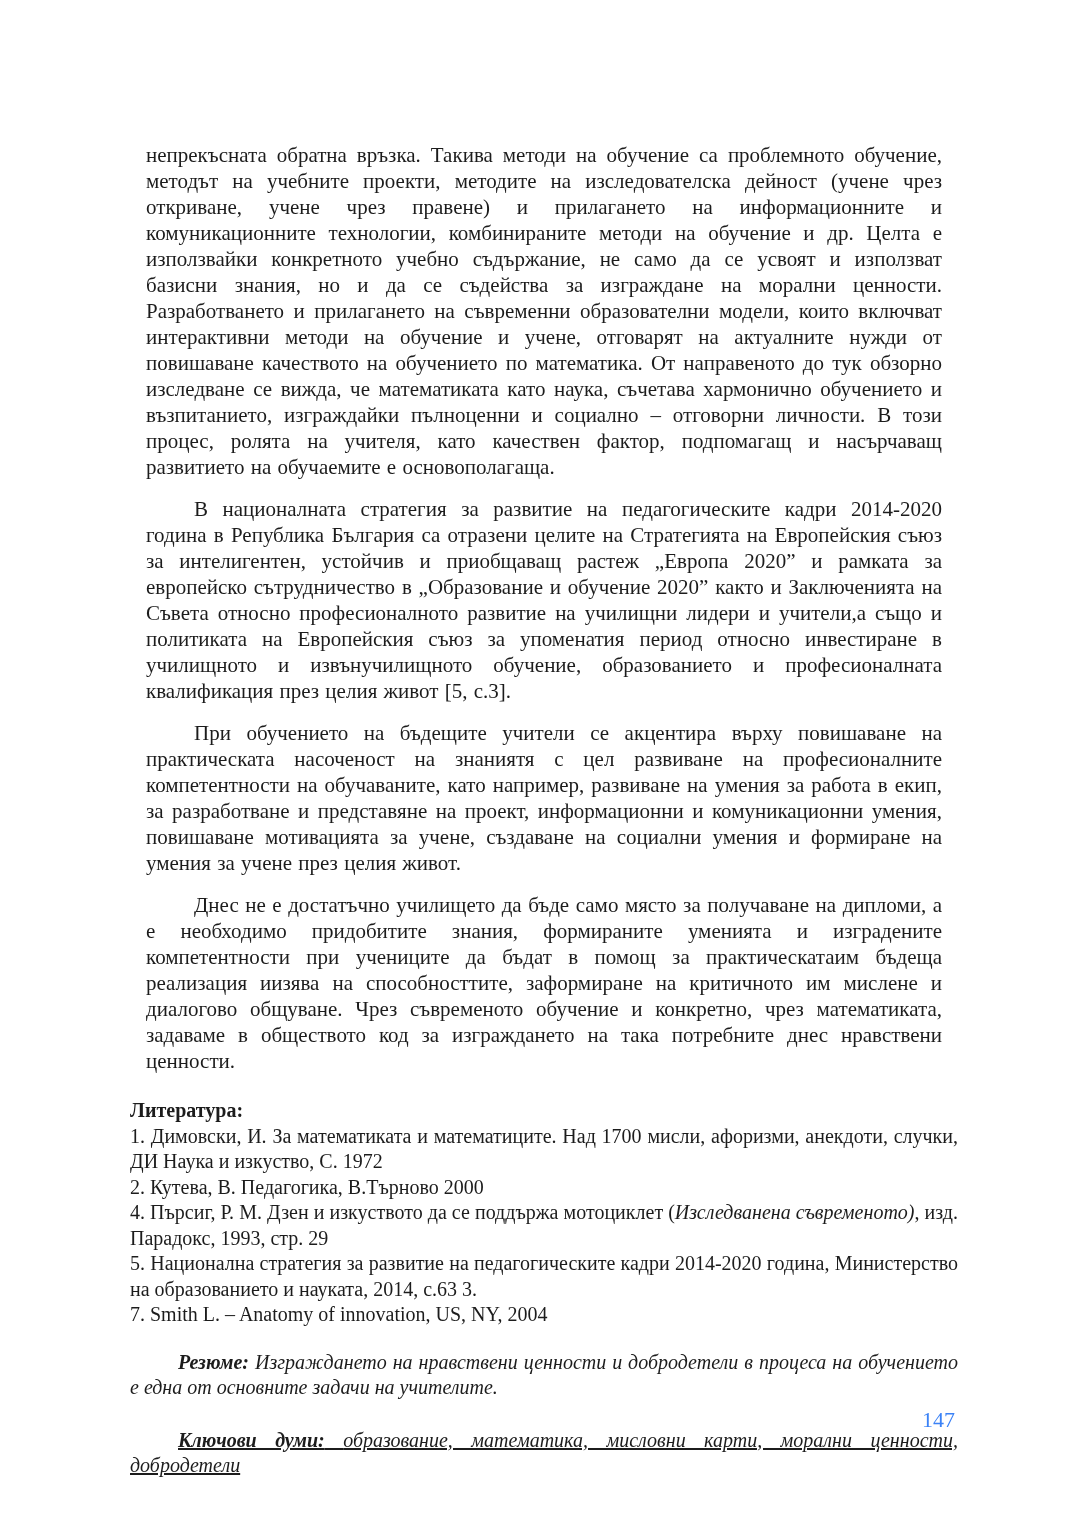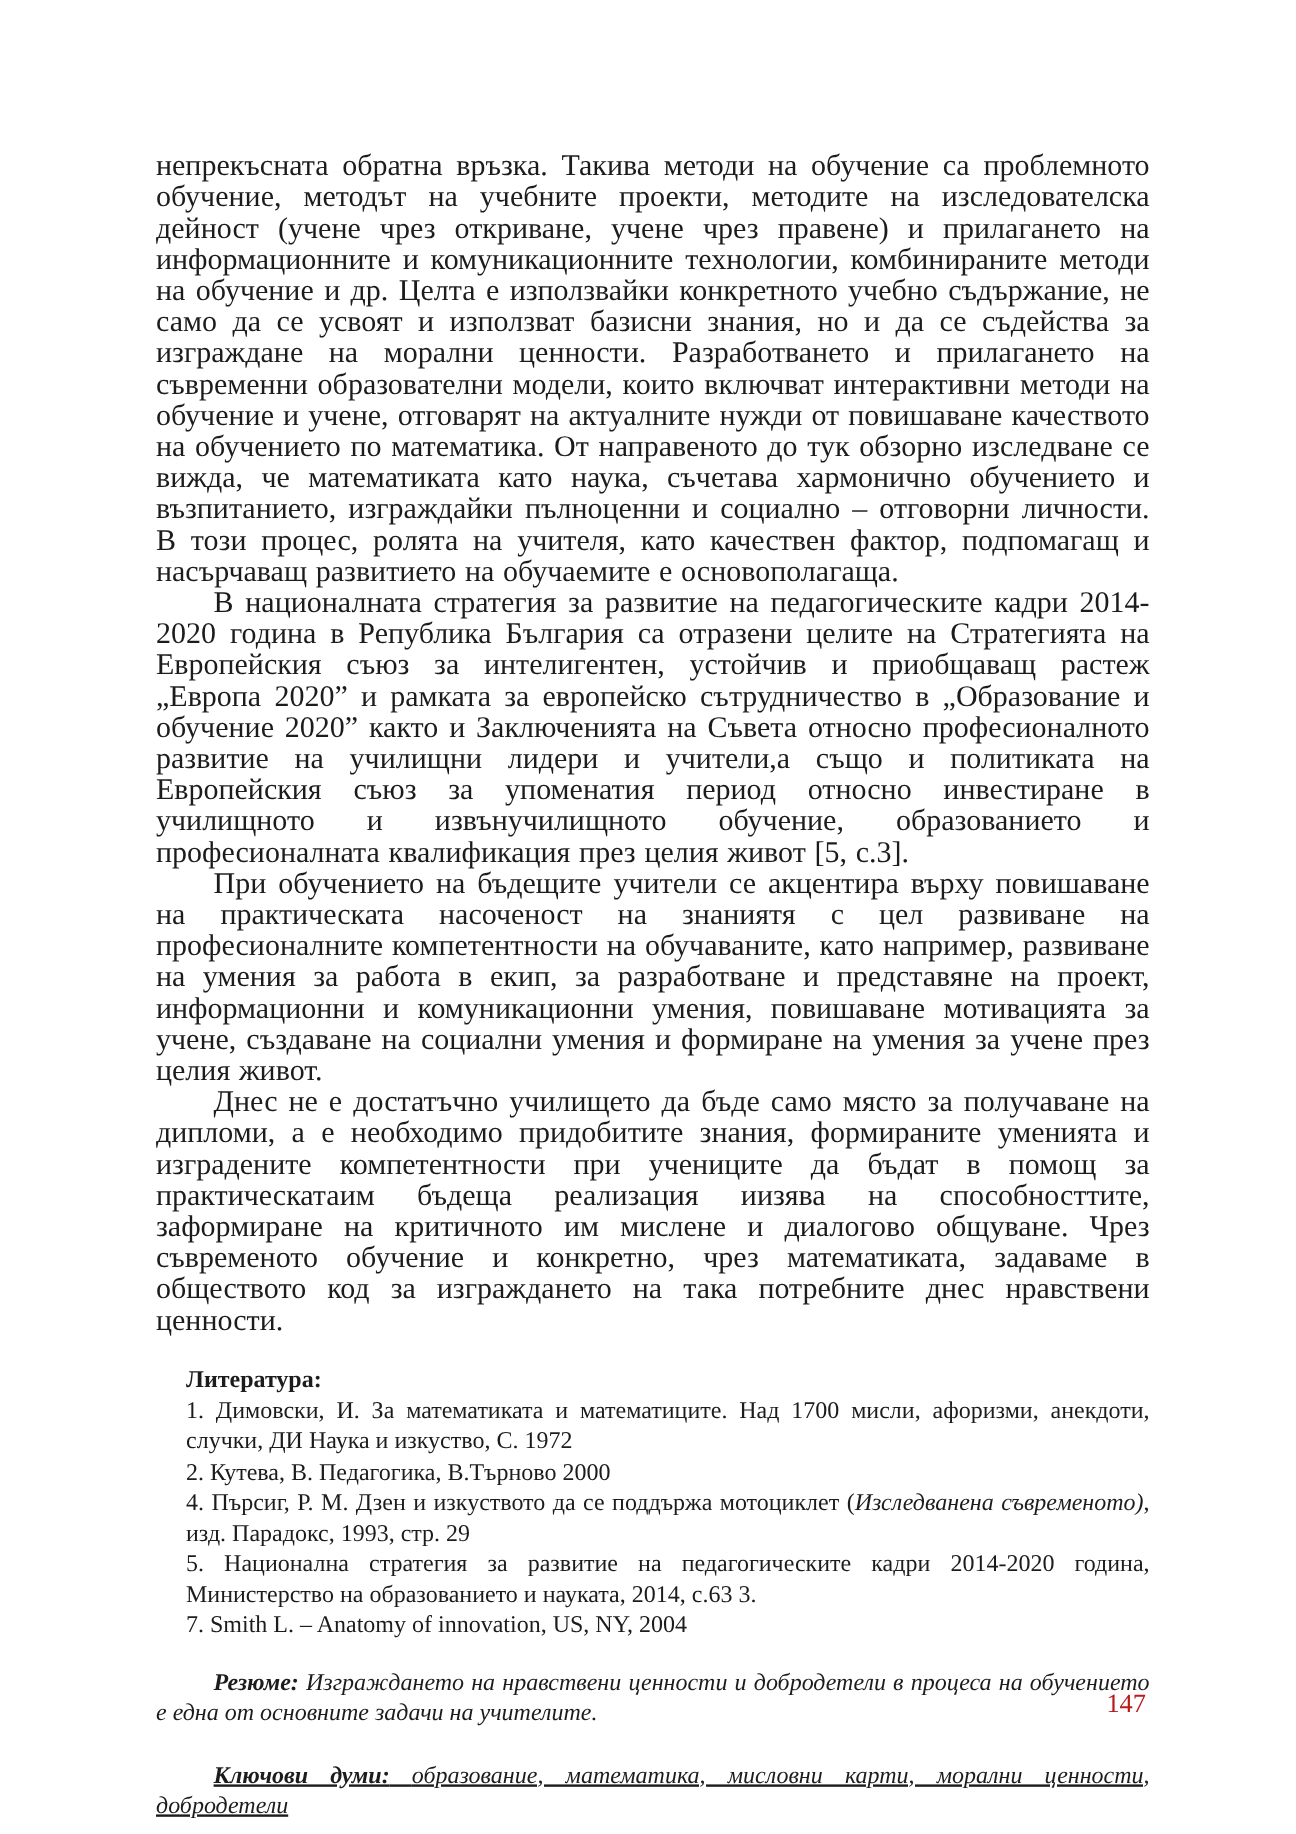--- a/index.html
+++ b/index.html
@@ -16,32 +16,31 @@
     color: #1c1c1c;
     overflow: hidden;
   }
   .content {
     position: absolute;
     left: 130px;
     top: 126px;
     width: 828px;
   }
   .para {
-    margin: 0;
-    font-size: 25px;
+    margin: 16px;
+    font-size: 21px;
     line-height: 26px;
     text-align: justify;
     word-spacing: 1px;
   }
   .indent {
     text-indent: 48px;
   }
   .refs {
     margin-top: 24px;
-    margin-left: 25px;
   }
   .ref-heading {
     margin: 0;
     font-size: 20px;
     line-height: 25.5px;
     font-weight: bold;
   }
   .ref-item {
     margin: 0;
     font-size: 20px;
@@ -68,21 +67,21 @@
   }
   .label {
     font-weight: bold;
   }
   .page-number {
     position: absolute;
     right: 125px;
     top: 1407px;
     font-size: 22px;
     line-height: 26px;
-    color: #b91c1c;
+    color: #3b82f6;
   }
 </style>
 </head>
 <body>
 
 <div class="page">
   <div class="content">
 
     <p class="para">непрекъсната обратна връзка. Такива методи на обучение са проблемното обучение, методът на учебните проекти, методите на изследователска дейност (учене чрез откриване, учене чрез правене) и прилагането на информационните и комуникационните технологии, комбинираните методи на обучение и др. Целта е използвайки конкретното учебно съдържание, не само да се усвоят и използват базисни знания, но и да се съдейства за изграждане на морални ценности. Разработването и прилагането на съвременни образователни модели, които включват интерактивни методи на обучение и учене, отговарят на актуалните нужди от повишаване качеството на обучението по математика. От направеното до тук обзорно изследване се вижда, че математиката като наука, съчетава хармонично обучението и възпитанието, изграждайки пълноценни и социално – отговорни личности. В този процес, ролята на учителя, като качествен фактор, подпомагащ и насърчаващ развитието на обучаемите е основополагаща.</p>
 

